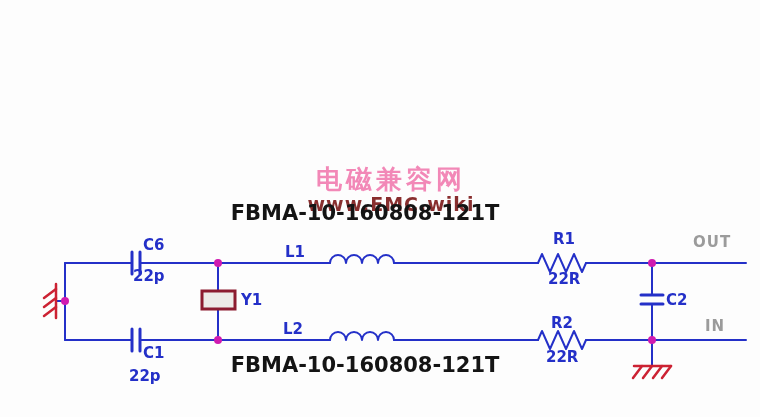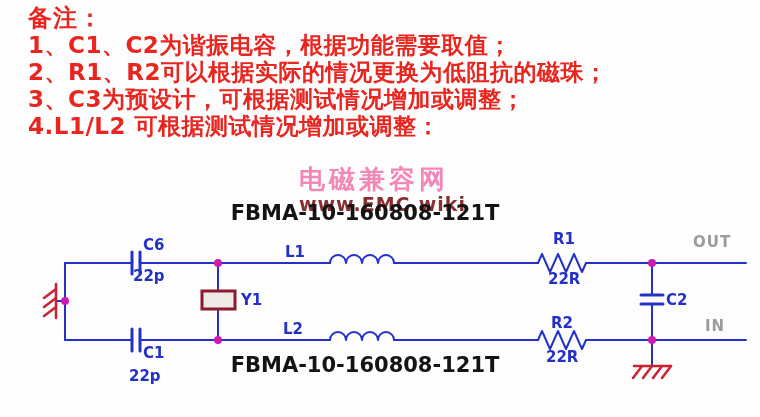--- a/index.html
+++ b/index.html
@@ -10,48 +10,41 @@
     overflow:hidden;
   }
   .stage { position:relative; width:760px; height:417px; background:#fdfdfd; overflow:hidden; }
 
   
   .notes { position:absolute; left:28px; top:4px; color:#e8251f; font-weight:bold; white-space:nowrap; }
   .note-title { font-size:24px; line-height:28px; letter-spacing:1px; }
   .note-line  { font-size:23px; line-height:27px; letter-spacing:0.5px; }
 
   
-  .watermark { position:absolute; left:299px; top:164px; width:200px; 
+  .watermark { position:absolute; left:291px; top:164px; width:200px; text-align:center;
                color:#f27fb2; font-weight:bold; opacity:0.92; }
   .wm-site { font-size:26px; line-height:30px; letter-spacing:4px; }
   .wm-url  { font-size:19px; line-height:21px; color:#7f1d1d; letter-spacing:1px; }
 
   
   svg.schematic { position:absolute; left:0; top:0; width:760px; height:417px; }
   .wire path, .comp path { stroke:#2430c8; stroke-width:2; fill:none; stroke-linecap:round; stroke-linejoin:round; }
   .comp path.plate { stroke-width:3; }
   .xtal { fill:#edeae7; stroke:#8c1b2f; stroke-width:3; }
   .gnd path { stroke:#cc2233; stroke-width:2.5; fill:none; stroke-linecap:round; }
   .dot circle { fill:#cf1bb0; stroke:none; }
   text.lbl { fill:#2430c8; font-size:15px; font-weight:bold; }
   text.port { fill:#9b9b9b; font-size:15px; font-weight:bold; letter-spacing:1px; }
   text.ferrite { fill:#141414; font-size:21px; font-weight:bold; }
 </style>
 </head>
 <body>
 
 <div class="stage">
 
-  <div class="notes">
-    <div class="note-title">备注：</div>
-    <div class="note-line">1、C1、C2为谐振电容，根据功能需要取值；</div>
-    <div class="note-line">2、R1、R2可以根据实际的情况更换为低阻抗的磁珠；</div>
-    <div class="note-line">3、C3为预设计，可根据测试情况增加或调整；</div>
-    <div class="note-line">4.L1/L2 可根据测试情况增加或调整：</div>
-  </div>
 
   <div class="watermark">
     <div class="wm-site">电磁兼容网</div>
     <div class="wm-url">www.EMC.wiki</div>
   </div>
 
   <svg class="schematic" viewBox="0 0 760 417" xmlns="http://www.w3.org/2000/svg">
 
     <g class="wire">
 

